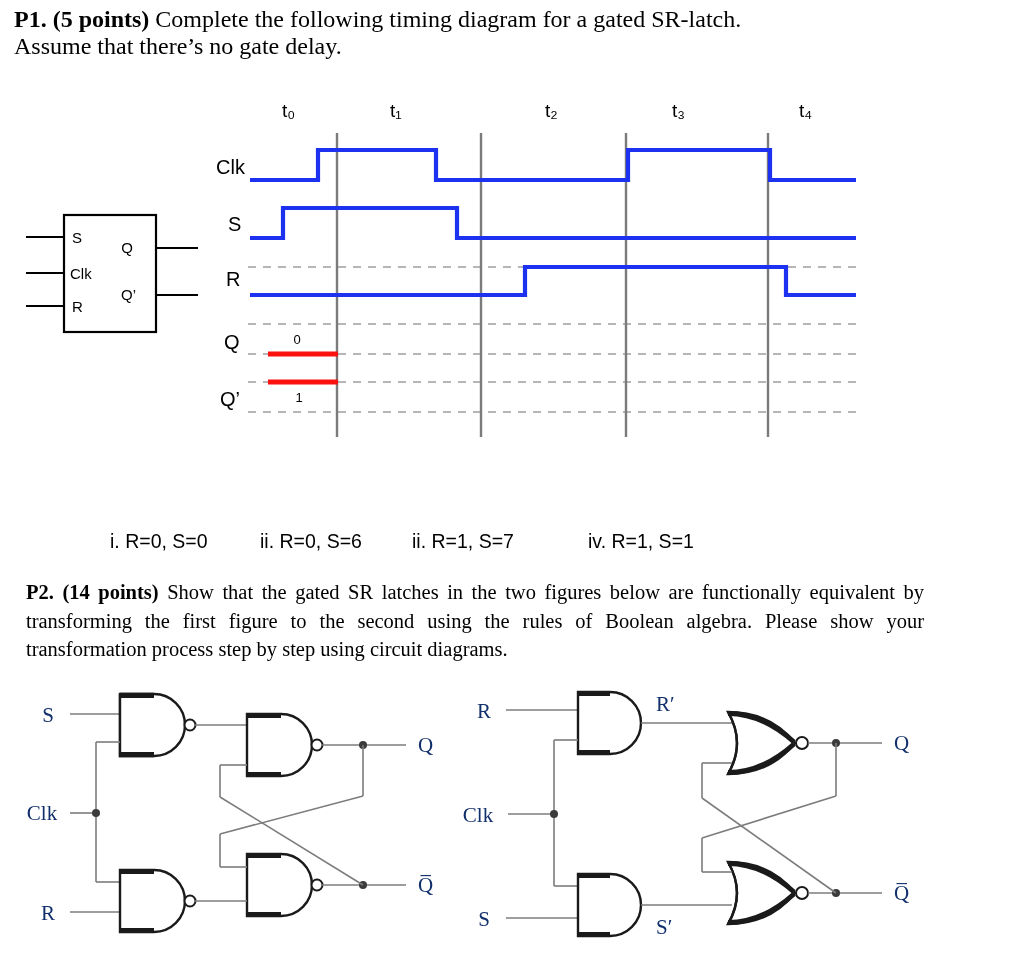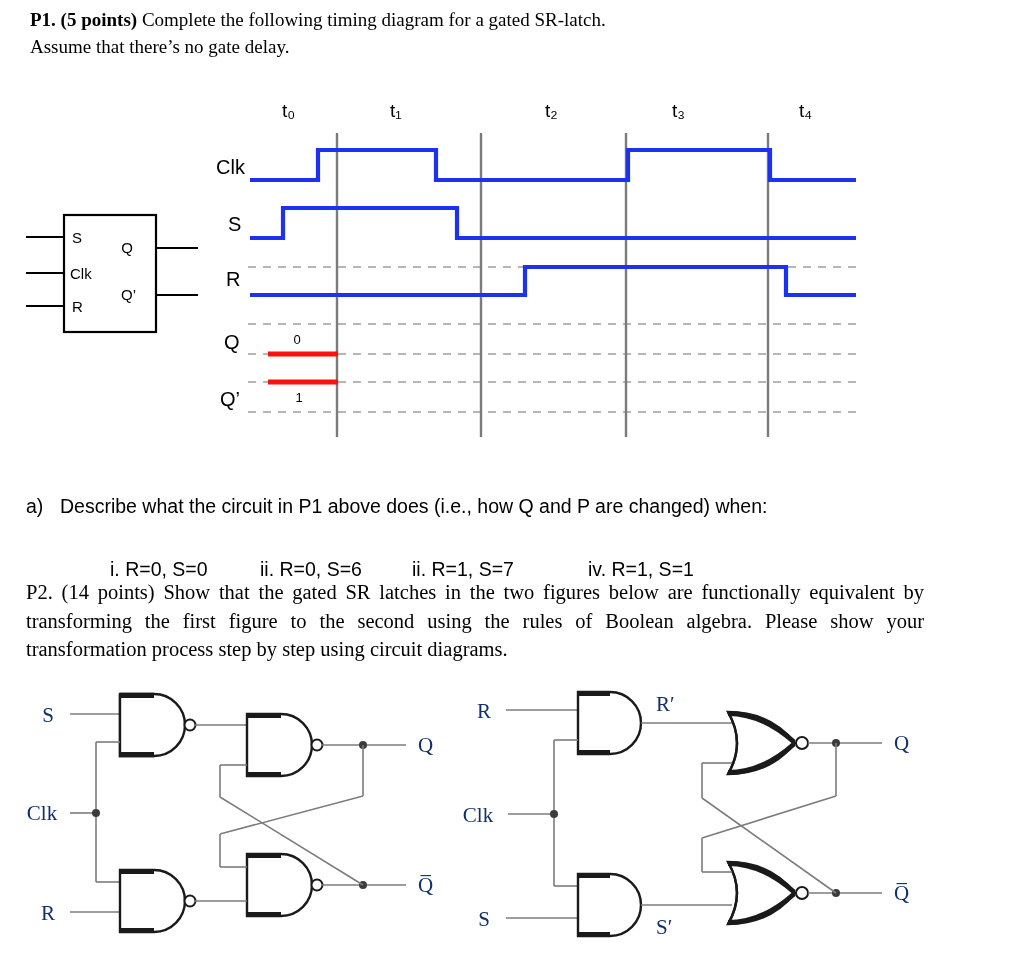--- a/index.html
+++ b/index.html
@@ -5,22 +5,22 @@
   html,body{margin:0;padding:0;}
   body{
     width:1024px;height:977px;background:#ffffff;
     font-family:"Liberation Serif", serif;
     color:#000;
     position:relative;overflow:hidden;
   }
 
   
   #p1-heading{
-    position:absolute;left:30px;top:6px;width:960px;
-    font-size:19px;line-height:27px;
+    position:absolute;left:14px;top:6px;width:960px;
+    font-size:24px;line-height:27px;
   }
   #p1-heading b{font-weight:bold;}
 
   
   #timing{
     position:absolute;left:0;top:90px;width:900px;height:360px;
   }
   #timing svg{display:block;}
 
   
@@ -36,21 +36,21 @@
   .sub-i{width:150px;margin-top:32px;}
   .sub-ii{width:152px;}
   .sub-iii{width:176px;}
 
   
   #p2-para{
     position:absolute;left:26px;top:578px;width:898px;
     font-size:20.5px;line-height:28.5px;
     text-align:justify;
   }
-  #p2-para b{font-weight:normal;}
+  #p2-para b{font-weight:bold;}
 
   
   #circuit-left{position:absolute;left:14px;top:686px;}
   #circuit-right{position:absolute;left:450px;top:686px;}
   .ckt-label{
     font-family:"Liberation Serif", serif;
     font-size:21px;fill:#12306b;
   }
   .t-label{font-family:"Liberation Sans", sans-serif;font-size:19px;fill:#000;}
   .row-label{font-family:"Liberation Sans", sans-serif;font-size:20px;fill:#000;}
@@ -126,23 +126,20 @@
     <line x1="268" y1="264" x2="338" y2="264" stroke="#fc1111" stroke-width="5"></line>
     <line x1="268" y1="292" x2="338" y2="292" stroke="#fc1111" stroke-width="5"></line>
   </g>
   <text class="bit-label" x="297" y="254" text-anchor="middle">0</text>
   <text class="bit-label" x="299" y="312" text-anchor="middle">1</text>
 
 </svg>
 </div>
 
 <div id="part-a">
-  <span class="a-line1">
-    <span class="a-label">a)</span><span>Describe what the circuit in P1 above does (i.e., how Q and P are changed) when:</span>
-  </span>
   <span class="a-sub">
     <span class="sub-i">i. R=0, S=0</span><span class="sub-ii">ii. R=0, S=6</span><span class="sub-iii">ii. R=1, S=7</span><span>iv. R=1, S=1</span>
   </span>
 </div>
 
 <div id="p2-para">
   <b>P2.</b>
   <b>(14 points)</b><span> Show that the gated SR latches in the two figures below are functionally equivalent by transforming the first figure to the second using the rules of Boolean algebra. Please show your transformation process step by step using circuit diagrams.</span>
 </div>
 

